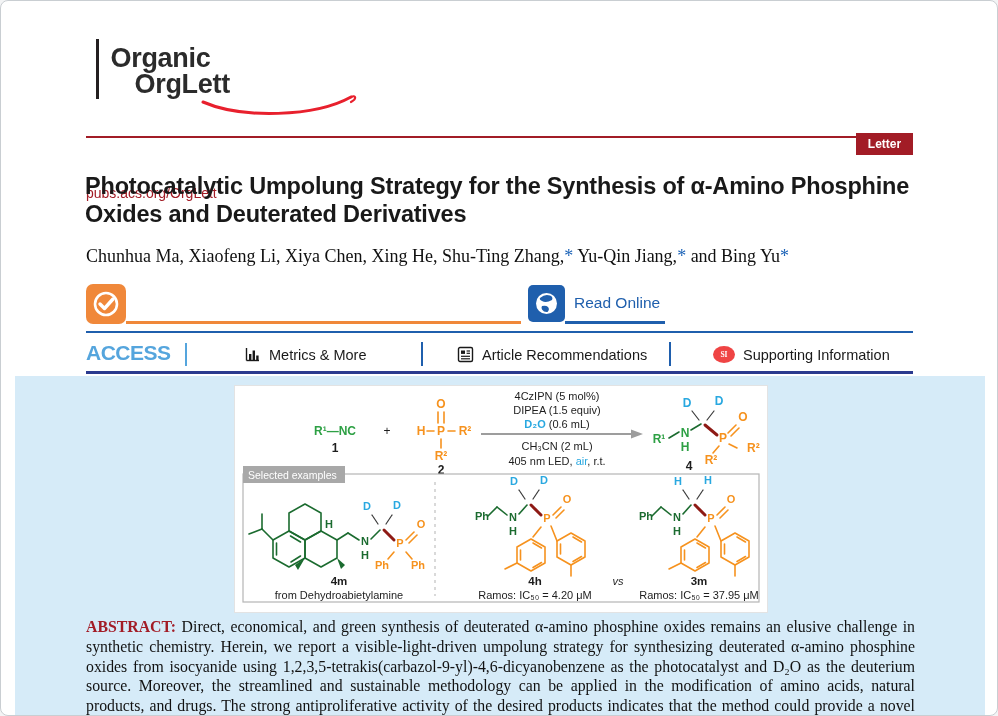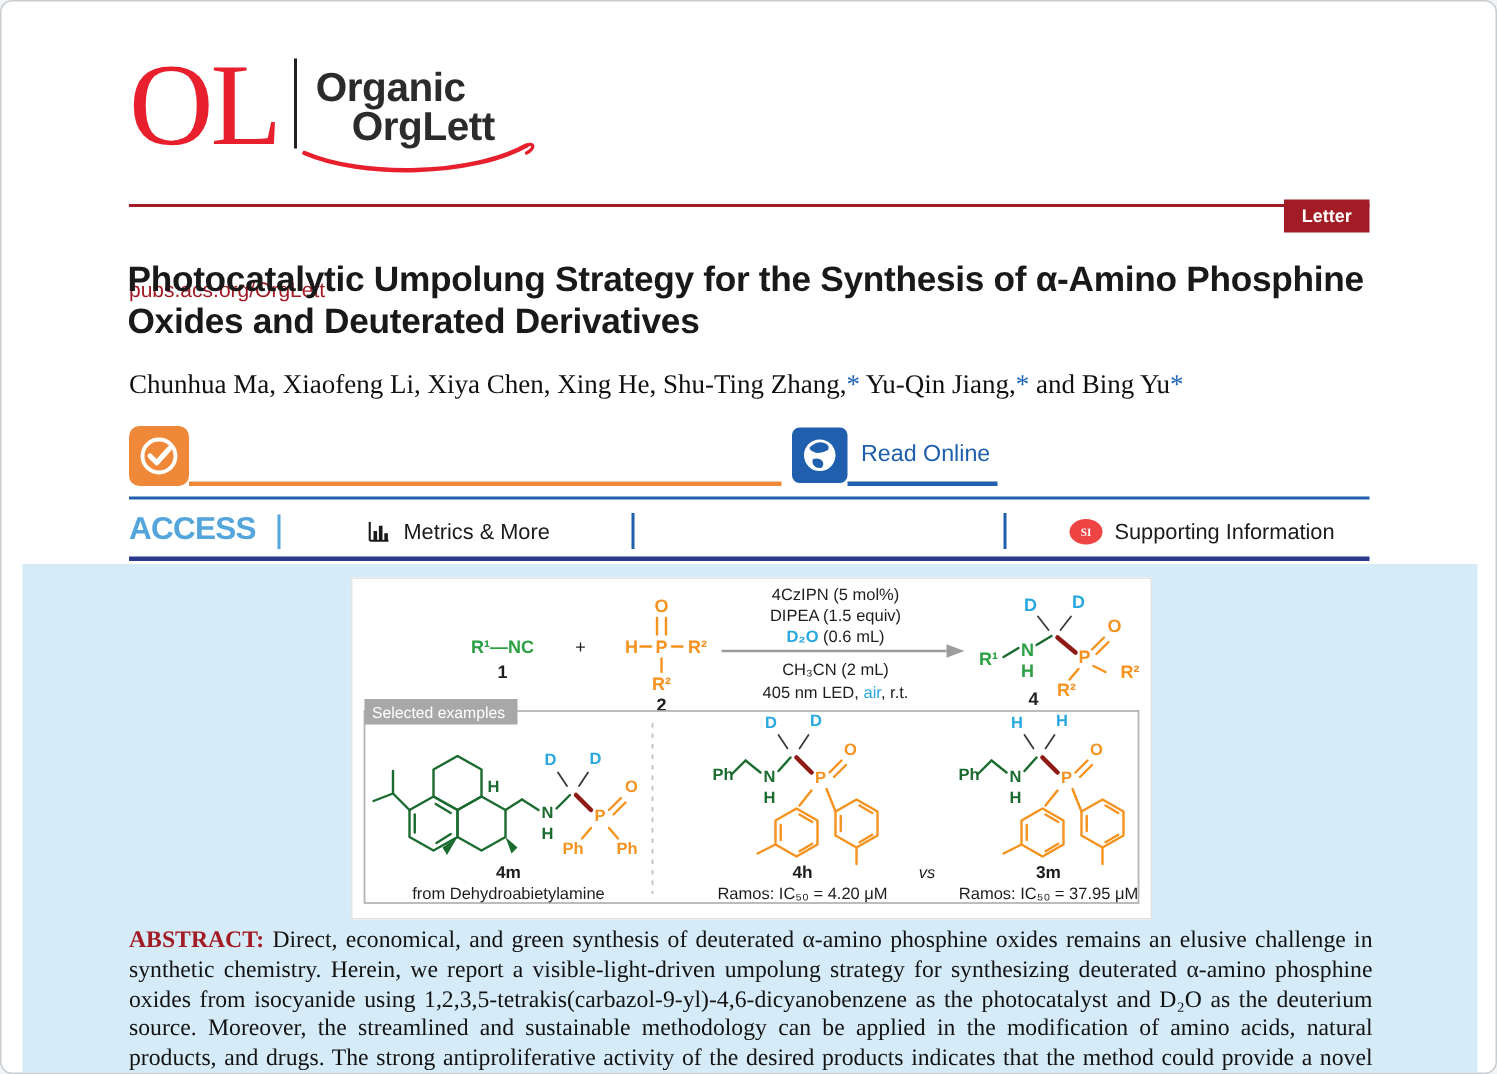--- a/index.html
+++ b/index.html
@@ -57,21 +57,20 @@
   .abstract{position:absolute;left:71px;top:241px;width:829px;font-family:"Liberation Serif",serif;
         font-size:15.8px;line-height:19.8px;color:#121212;text-align:justify;}
   .abs-head{color:#a21c26;font-weight:700;}
 </style>
 </head>
 <body>
 
 <div class="page">
 
   <div class="logo-row">
-    <div class="ol">OL</div>
     <div class="logo-div"></div>
     <div class="journal-name">
       <span>Organic</span>
       <span class="jn2">OrgLett</span>
     </div>
   </div>
   <svg class="swoosh" width="170" height="32">
     <path d="M6,13 C45,30 118,28 154,8" stroke="#e8202d" stroke-width="3" fill="none" stroke-linecap="round"></path>
     <path d="M154,8 C159,5.5 160,10 154,13" stroke="#e8202d" stroke-width="2.2" fill="none" stroke-linecap="round"></path>
   </svg>
@@ -112,20 +111,31 @@
       <line x1="2.5" y1="2" x2="2.5" y2="14.5" stroke="#1a1a1a" stroke-width="1.4"></line>
       <line x1="2.5" y1="14.5" x2="15" y2="14.5" stroke="#1a1a1a" stroke-width="1.4"></line>
       <rect x="5" y="8" width="2.4" height="6.5" fill="#1a1a1a"></rect>
       <rect x="8.6" y="4.5" width="2.4" height="10" fill="#1a1a1a"></rect>
       <rect x="12.2" y="9.5" width="2.4" height="5" fill="#1a1a1a"></rect>
     </svg>
     <span>Metrics &amp; More</span>
   </div>
   <div class="acc-sep" style="left:420px"></div>
 
+  <div class="acc-item" style="left:456px">
+    <svg width="17" height="17">
+      <rect x="1.5" y="1.5" width="14" height="14" rx="1.5" fill="none" stroke="#1a1a1a" stroke-width="1.4"></rect>
+      <rect x="4" y="4.5" width="4" height="3.4" fill="#1a1a1a"></rect>
+      <line x1="9.6" y1="5" x2="13" y2="5" stroke="#1a1a1a" stroke-width="1.2"></line>
+      <line x1="9.6" y1="7.3" x2="13" y2="7.3" stroke="#1a1a1a" stroke-width="1.2"></line>
+      <line x1="4" y1="10.3" x2="13" y2="10.3" stroke="#1a1a1a" stroke-width="1.2"></line>
+      <line x1="4" y1="12.8" x2="13" y2="12.8" stroke="#1a1a1a" stroke-width="1.2"></line>
+    </svg>
+    <span>Article Recommendations</span>
+  </div>
   <div class="acc-sep" style="left:668px"></div>
 
   <div class="acc-item" style="left:712px">
     <span class="si-circle">SI</span>
     <span>Supporting Information</span>
   </div>
 
   <div class="navy-rule"></div>
 
   <div class="blue-area">

